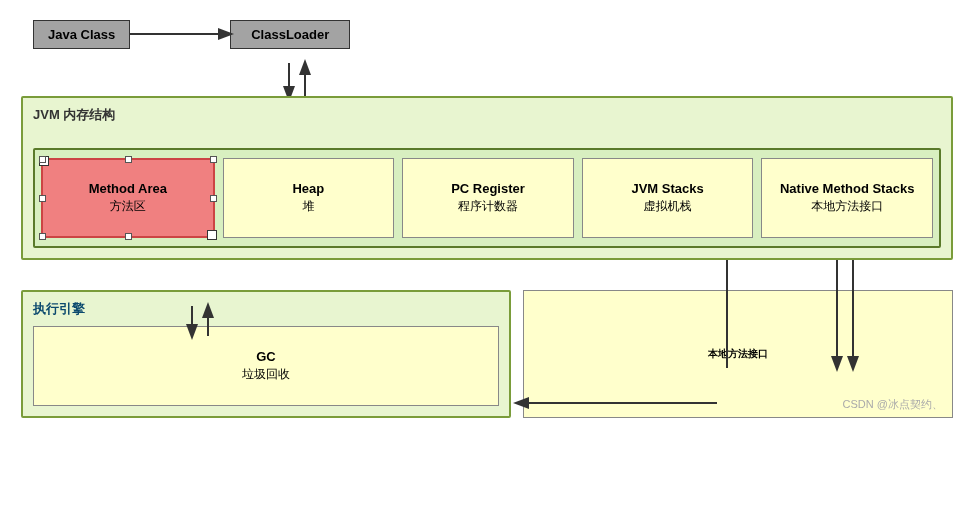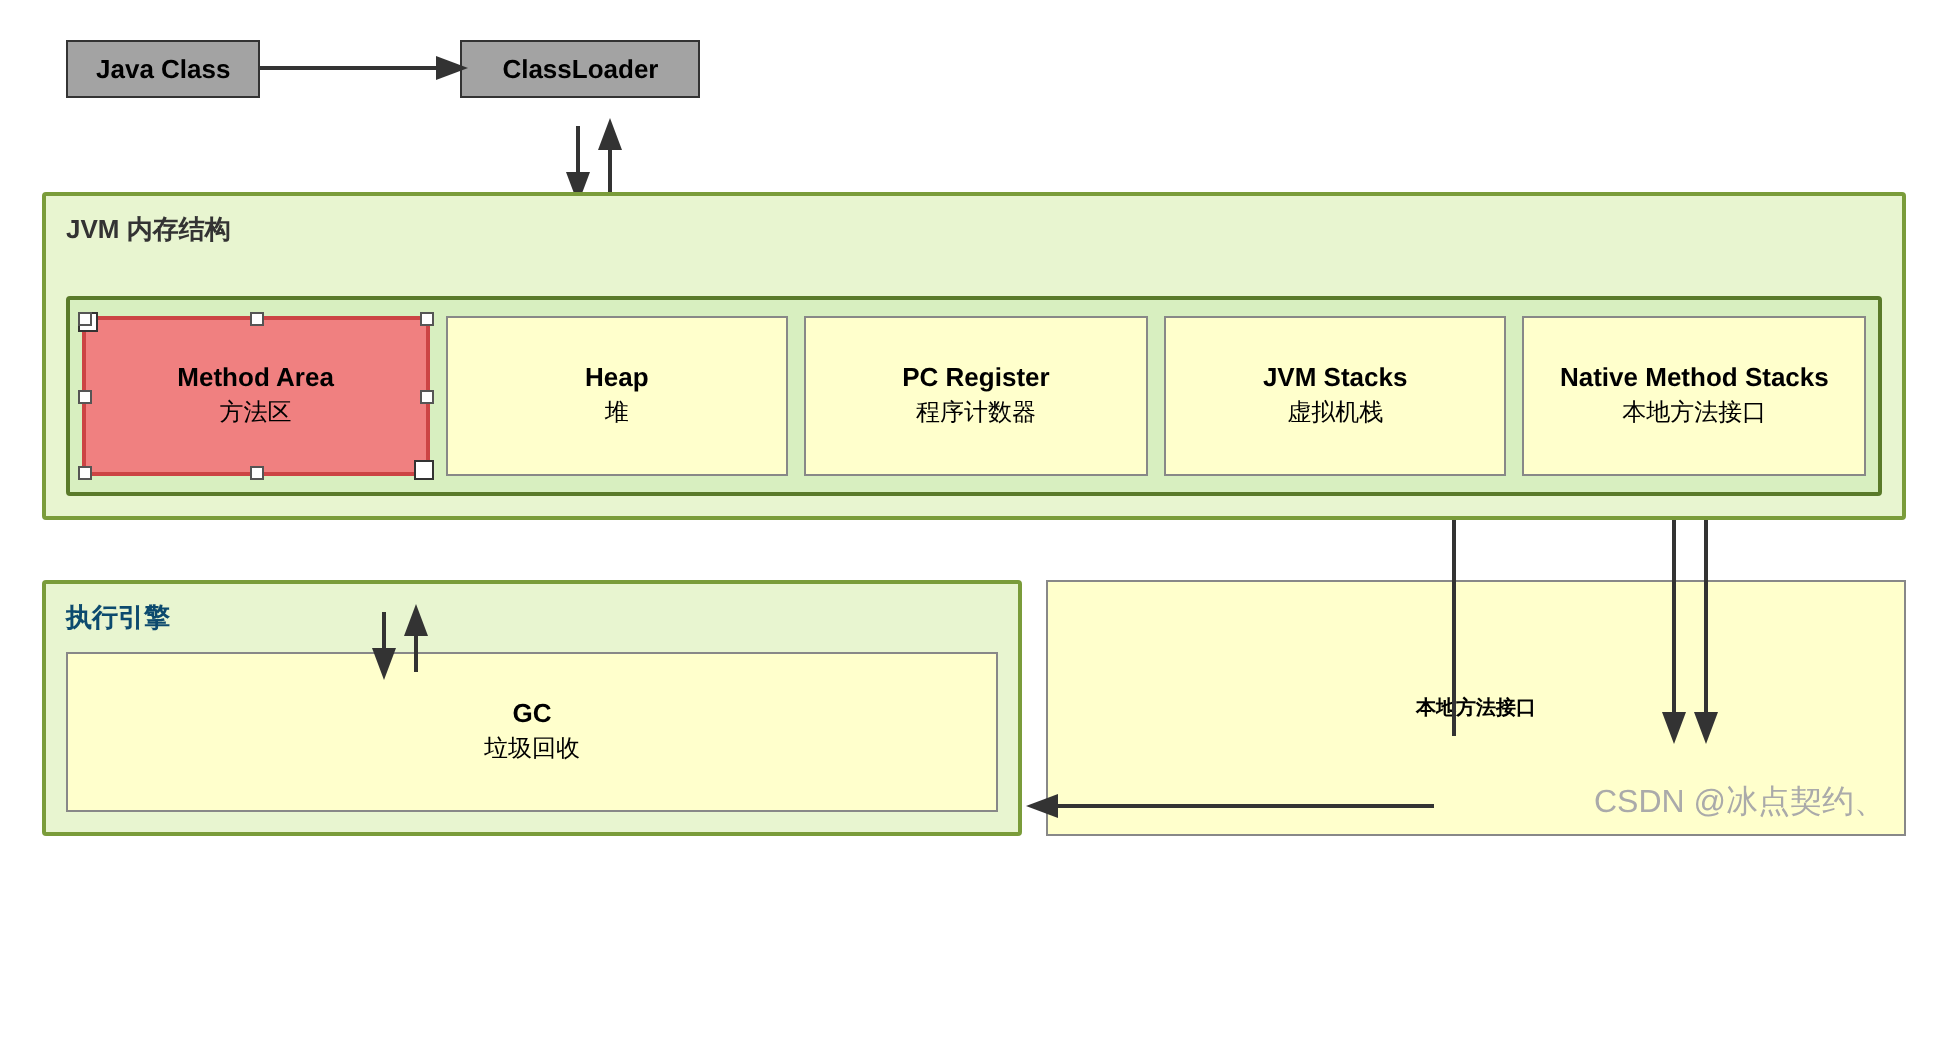--- a/index.html
+++ b/index.html
@@ -139,21 +139,21 @@
       text-align: center;
       font-weight: bold;
       font-size: 10px;
       min-height: 100px;
     }
 
     .watermark {
       position: absolute;
       bottom: 6px;
       right: 14px;
-      font-size: 16px;
+      font-size: 11px;
       color: #aaa;
     }
 
     
     .main-wrapper {
       position: relative;
       width: 940px;
       margin: 8px auto 0 auto;
     }
 

